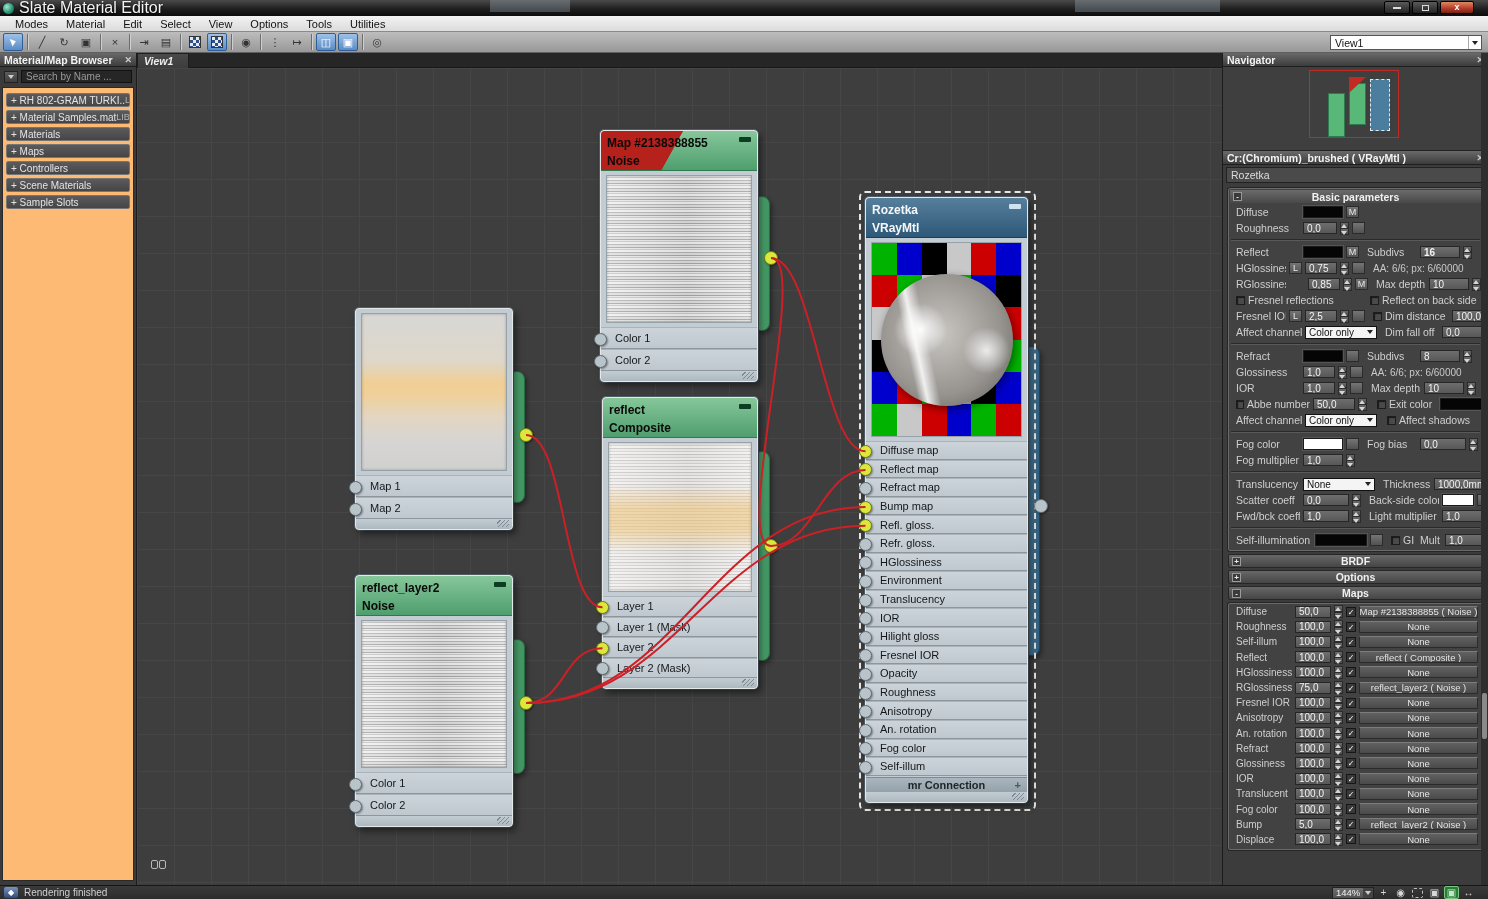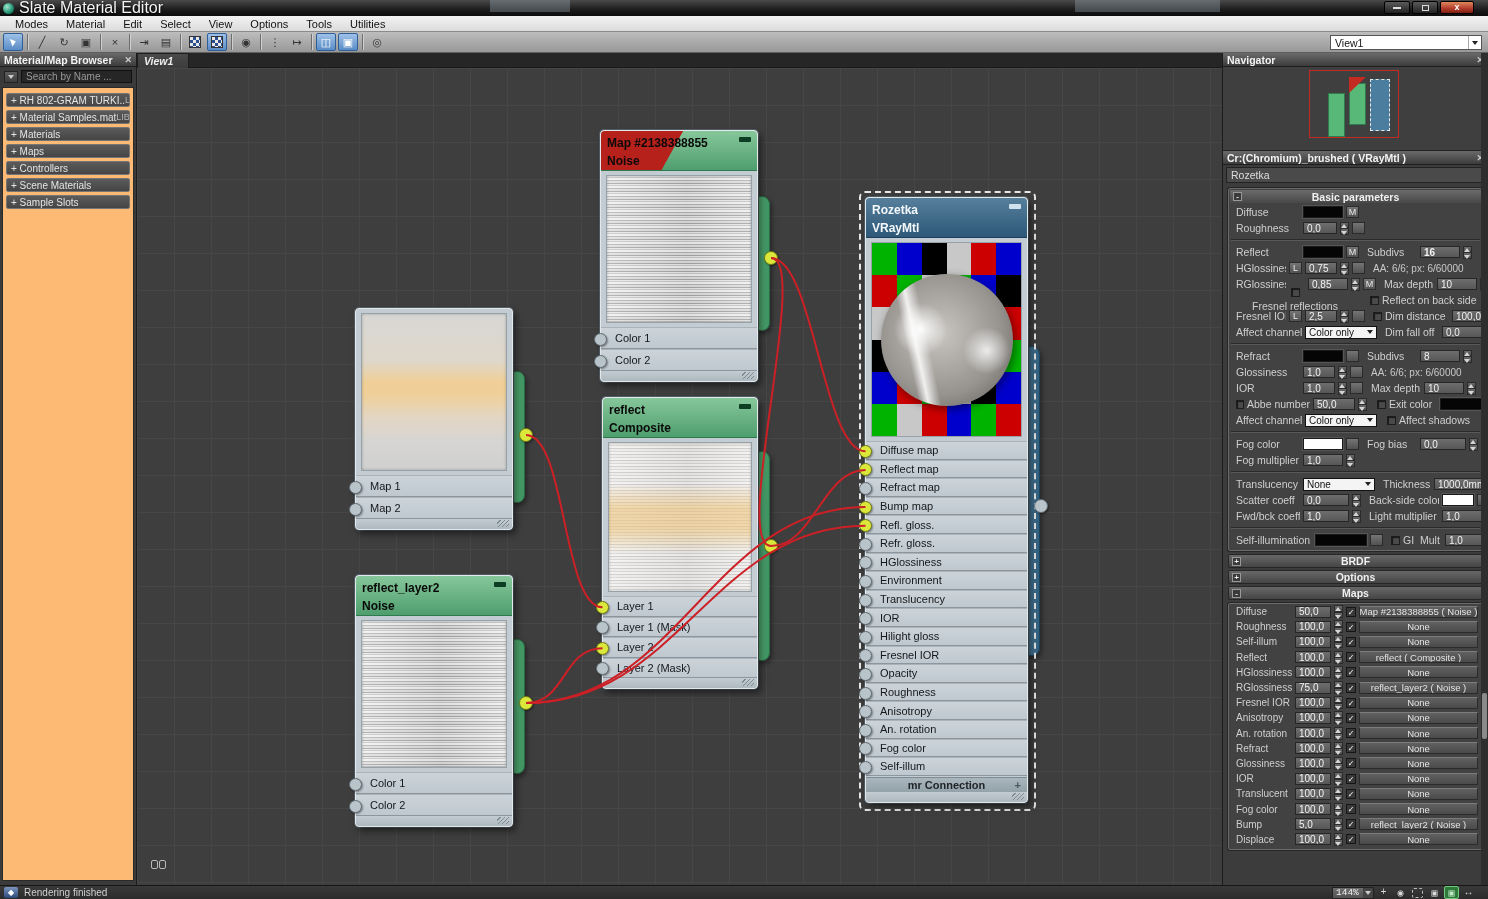--- a/index.html
+++ b/index.html
@@ -161,21 +161,21 @@
     color:#e4e4e4;font-size:9.5px;display:flex;align-items:center;justify-content:center;white-space:nowrap;overflow:hidden;}
   .vscroll{position:absolute;right:0;top:0;width:7px;height:100%;background:#2e2e2e;}
   .vscroll .thumb{position:absolute;left:1px;width:5px;background:#8a8a8a;border-radius:2px;}
 
   
   .statusbar{position:absolute;left:0;top:885px;width:100%;height:14px;background:linear-gradient(180deg,#3a3a3a,#2b2b2b);
     border-top:1px solid #161616;display:flex;align-items:center;padding:0 4px;}
   .render-icon{width:14px;height:11px;border-radius:2px;background:linear-gradient(180deg,#7b92bd,#2d4a7c);margin-right:6px;
     display:flex;align-items:center;justify-content:center;color:#fff;font-size:8px;}
   .status-text{color:#cfcfcf;font-size:10px;}
-  .navcontrols{margin-left:auto;display:flex;align-items:center;gap:2px;padding-right:8px;font-family:Liberation Mono, monospace;}
+  .navcontrols{margin-left:auto;display:flex;align-items:center;gap:2px;padding-right:8px;}
   .zoomcombo{width:42px;height:12px;background:linear-gradient(180deg,#6e6e6e,#535353);border:1px solid #222;color:#f0f0f0;
     font-size:9.5px;display:flex;align-items:center;padding-left:3px;}
   .zoomcombo .dd{margin-left:auto;width:10px;height:100%;display:flex;align-items:center;justify-content:center;background:#444;}
   .navico{width:15px;height:13px;display:flex;align-items:center;justify-content:center;color:#d8d8d8;font-size:10px;border-radius:2px;}
   .navico.green{background:#2e7a3a;border:1px solid #73c97e;color:#bfe8c4;}
   .navico.dashedbox{border:1px dashed #bbb;width:11px;height:10px;margin:0 2px;}
 </style>
 </head>
 <body>
 
@@ -583,36 +583,36 @@
                 <b class="up"></b>
                 <b class="dn"></b>
               </div>
               <div class="pbtn"></div>
               <span style="width: 2px; flex: 0 0 auto;"></span>
               <span class="ptxt">AA: 6/6; px: 6/60000</span>
             </div>
             <div class="prow">
               <span class="plabel" style="width: 50px;">RGlossiness</span>
               <span style="width: 16px; flex: 0 0 auto;"></span>
-              <div class="pfield" style="width: 40px; text-align: right;">0,85</div>
+              <div class="pfield" style="width: 32px; text-align: right;">0,85</div>
               <div class="pspin">
                 <b class="up"></b>
                 <b class="dn"></b>
               </div>
               <div class="pbtn">M</div>
               <span style="width: 2px; flex: 0 0 auto;"></span>
               <span class="plabel" style="width: 50px;">Max depth</span>
               <div class="pfield" style="width: 40px;">10</div>
               <div class="pspin">
                 <b class="up"></b>
                 <b class="dn"></b>
               </div>
             </div>
             <div class="prow">
-              <label class="pchk" style="width: 118px; flex-direction: column;">
+              <label class="pchk" style="width: 118px;">
                 <i></i>
                 <span>Fresnel reflections</span>
               </label>
               <span style="width: 10px; flex: 0 0 auto;"></span>
               <label class="pchk">
                 <i></i>
                 <span>Reflect on back side</span>
               </label>
             </div>
             <div class="prow">

